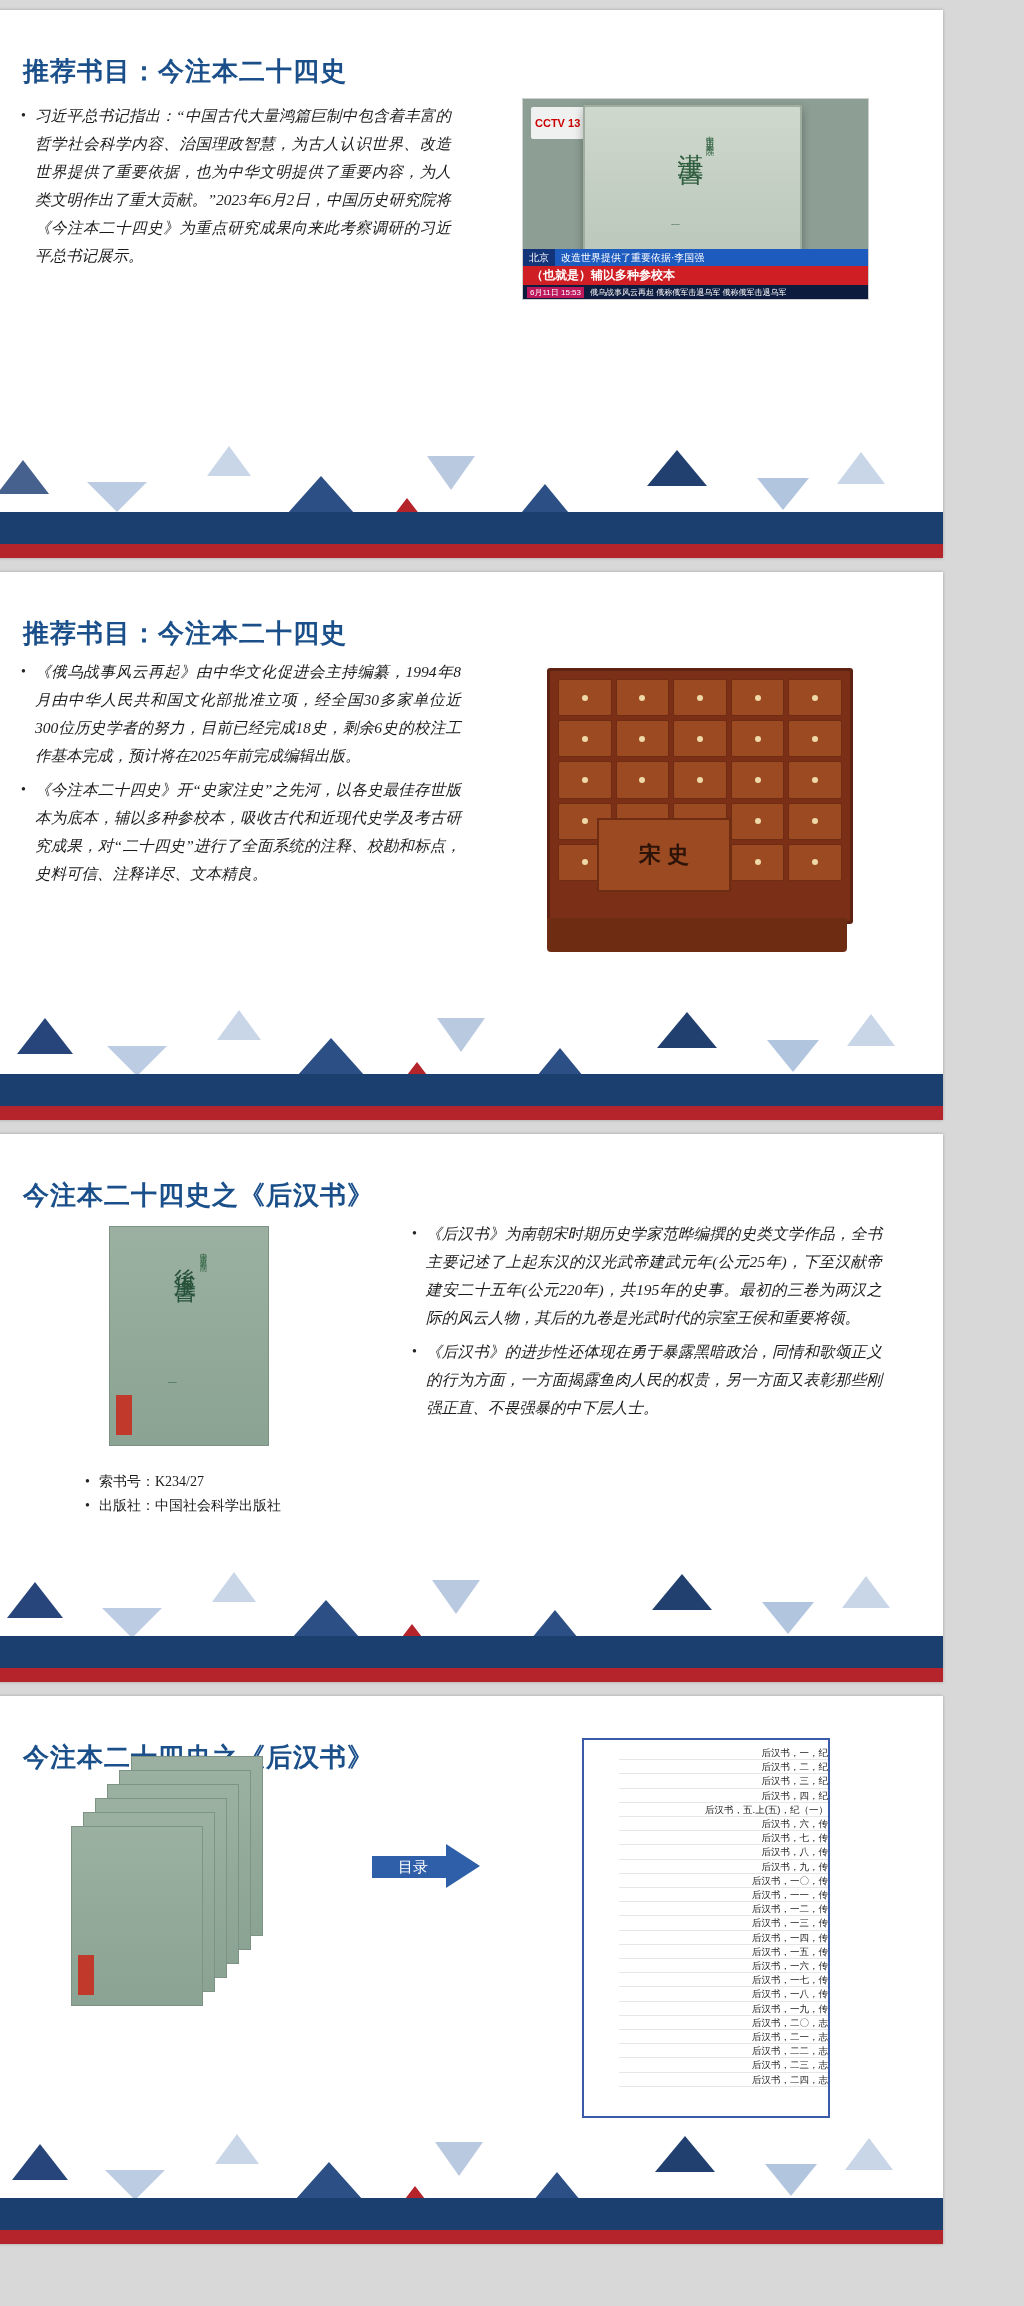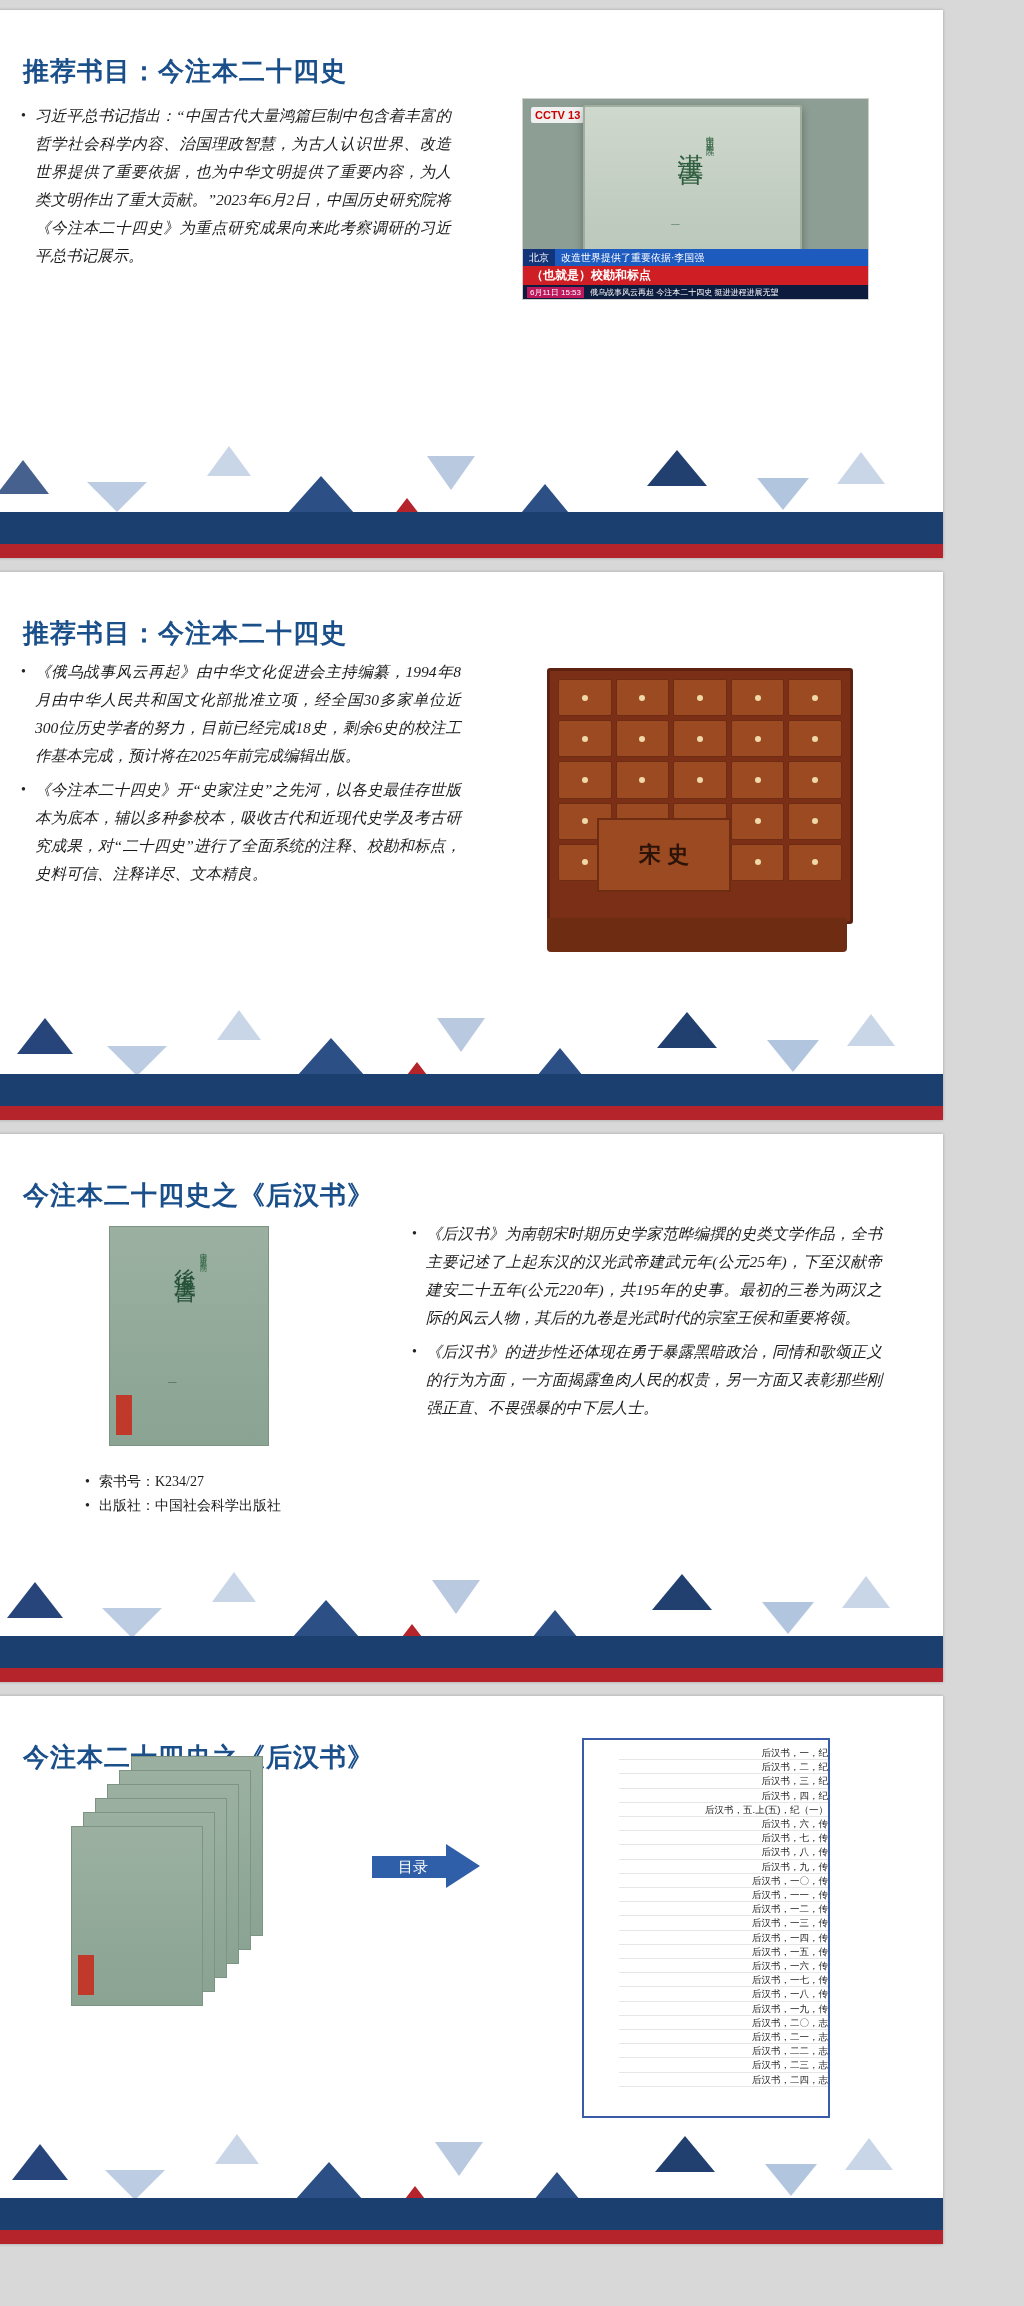--- a/index.html
+++ b/index.html
@@ -17,21 +17,21 @@
   .band .tri{position:absolute;width:0;height:0;}
   .solidband{position:absolute;left:0;bottom:0;width:986px;height:46px;background:#1b3f6e;}
   .solidband:after{content:"";position:absolute;left:0;bottom:0;width:986px;height:14px;background:#b5232b;}
 
   
   .tvimg{position:absolute;left:565px;top:88px;width:345px;height:200px;border:1px solid #cfcfcf;background:#8d9e94;overflow:hidden;}
   .tv-book{position:absolute;left:60px;top:6px;width:215px;height:160px;background:linear-gradient(180deg,#cfd8cc 0%,#b9c6ba 100%);border:2px solid #9fae9f;border-radius:3px;box-shadow:0 4px 10px rgba(0,0,0,.3);}
   .tv-book .vtitle{position:absolute;left:88px;top:26px;writing-mode:vertical-rl;font-size:26px;color:#2f5d3f;letter-spacing:6px;font-family:"Liberation Serif",serif;}
   .tv-book .vsmall{position:absolute;left:118px;top:22px;writing-mode:vertical-rl;font-size:8px;color:#3d6b4d;letter-spacing:2px;}
   .tv-book .vnum{position:absolute;left:86px;top:112px;font-size:9px;color:#41684c;}
-  .cctv{position:absolute;left:8px;top:8px;background:rgba(255,255,255,.85);color:#c00;font-size:11px;font-weight:bold;padding:2px 4px;border-radius:2px;font-family:"Liberation Sans",sans-serif;}
+  .cctv{position:absolute;left:8px;top:8px;background:rgba(255,255,255,.85);color:#c00;font-size:11px;font-weight:bold;padding:10px 4px;border-radius:2px;font-family:"Liberation Sans",sans-serif;}
   .tvlow{position:absolute;left:0;bottom:0;width:100%;}
   .tvrow1{display:flex;height:17px;align-items:stretch;}
   .tvrow1 .cityb{background:#14347a;color:#fff;font-size:10px;padding:0 6px;display:flex;align-items:center;font-family:"Liberation Sans",sans-serif;}
   .tvrow1 .headb{flex:1;background:#1e5bbf;color:#fff;font-size:10px;padding:0 6px;display:flex;align-items:center;font-family:"Liberation Sans",sans-serif;}
   .tvrow2{height:19px;background:#cf1f25;color:#fff;font-size:12px;font-weight:bold;display:flex;align-items:center;padding-left:8px;font-family:"Liberation Sans",sans-serif;}
   .tvrow3{height:14px;background:#0d1b3e;color:#fff;font-size:8px;display:flex;align-items:center;gap:6px;padding:0 4px;font-family:"Liberation Sans",sans-serif;}
   .tvtime{background:#be185d;padding:0 3px;}
 
   
   .cab{position:absolute;left:560px;top:96px;width:360px;height:290px;}
@@ -85,24 +85,24 @@
       <div class="tv-book">
         <div class="vsmall">中国历史研究院</div>
         <div class="vtitle">漢書</div>
         <div class="vnum">一</div>
       </div>
       <div class="tvlow">
         <div class="tvrow1">
           <div class="cityb">北京</div>
           <div class="headb">改造世界提供了重要依据·李国强</div>
         </div>
-        <div class="tvrow2">（也就是）校勘和标点</div>
+        <div class="tvrow2">（也就是）辅以多种参校本</div>
         <div class="tvrow3">
           <span class="tvtime">6月11日 15:53</span>
-          <span>俄乌战事风云再起 今注本二十四史 挺进进程进展无望</span>
+          <span>俄乌战事风云再起 俄称俄军击退乌军 俄称俄军击退乌军</span>
         </div>
       </div>
     </div>
 
     <div class="band">
       <div class="tri" style="left:40px;top:34px;border-left:26px solid transparent;border-right:26px solid transparent;border-bottom:34px solid #27457a;opacity:.85;"></div>
       <div class="tri" style="left:130px;top:56px;border-left:30px solid transparent;border-right:30px solid transparent;border-top:30px solid #9fb6d6;opacity:.7;"></div>
       <div class="tri" style="left:250px;top:20px;border-left:22px solid transparent;border-right:22px solid transparent;border-bottom:30px solid #c9d6e8;"></div>
       <div class="tri" style="left:330px;top:50px;border-left:34px solid transparent;border-right:34px solid transparent;border-bottom:38px solid #2c4f85;"></div>
       <div class="tri" style="left:470px;top:30px;border-left:24px solid transparent;border-right:24px solid transparent;border-top:34px solid #b9c9e0;"></div>

